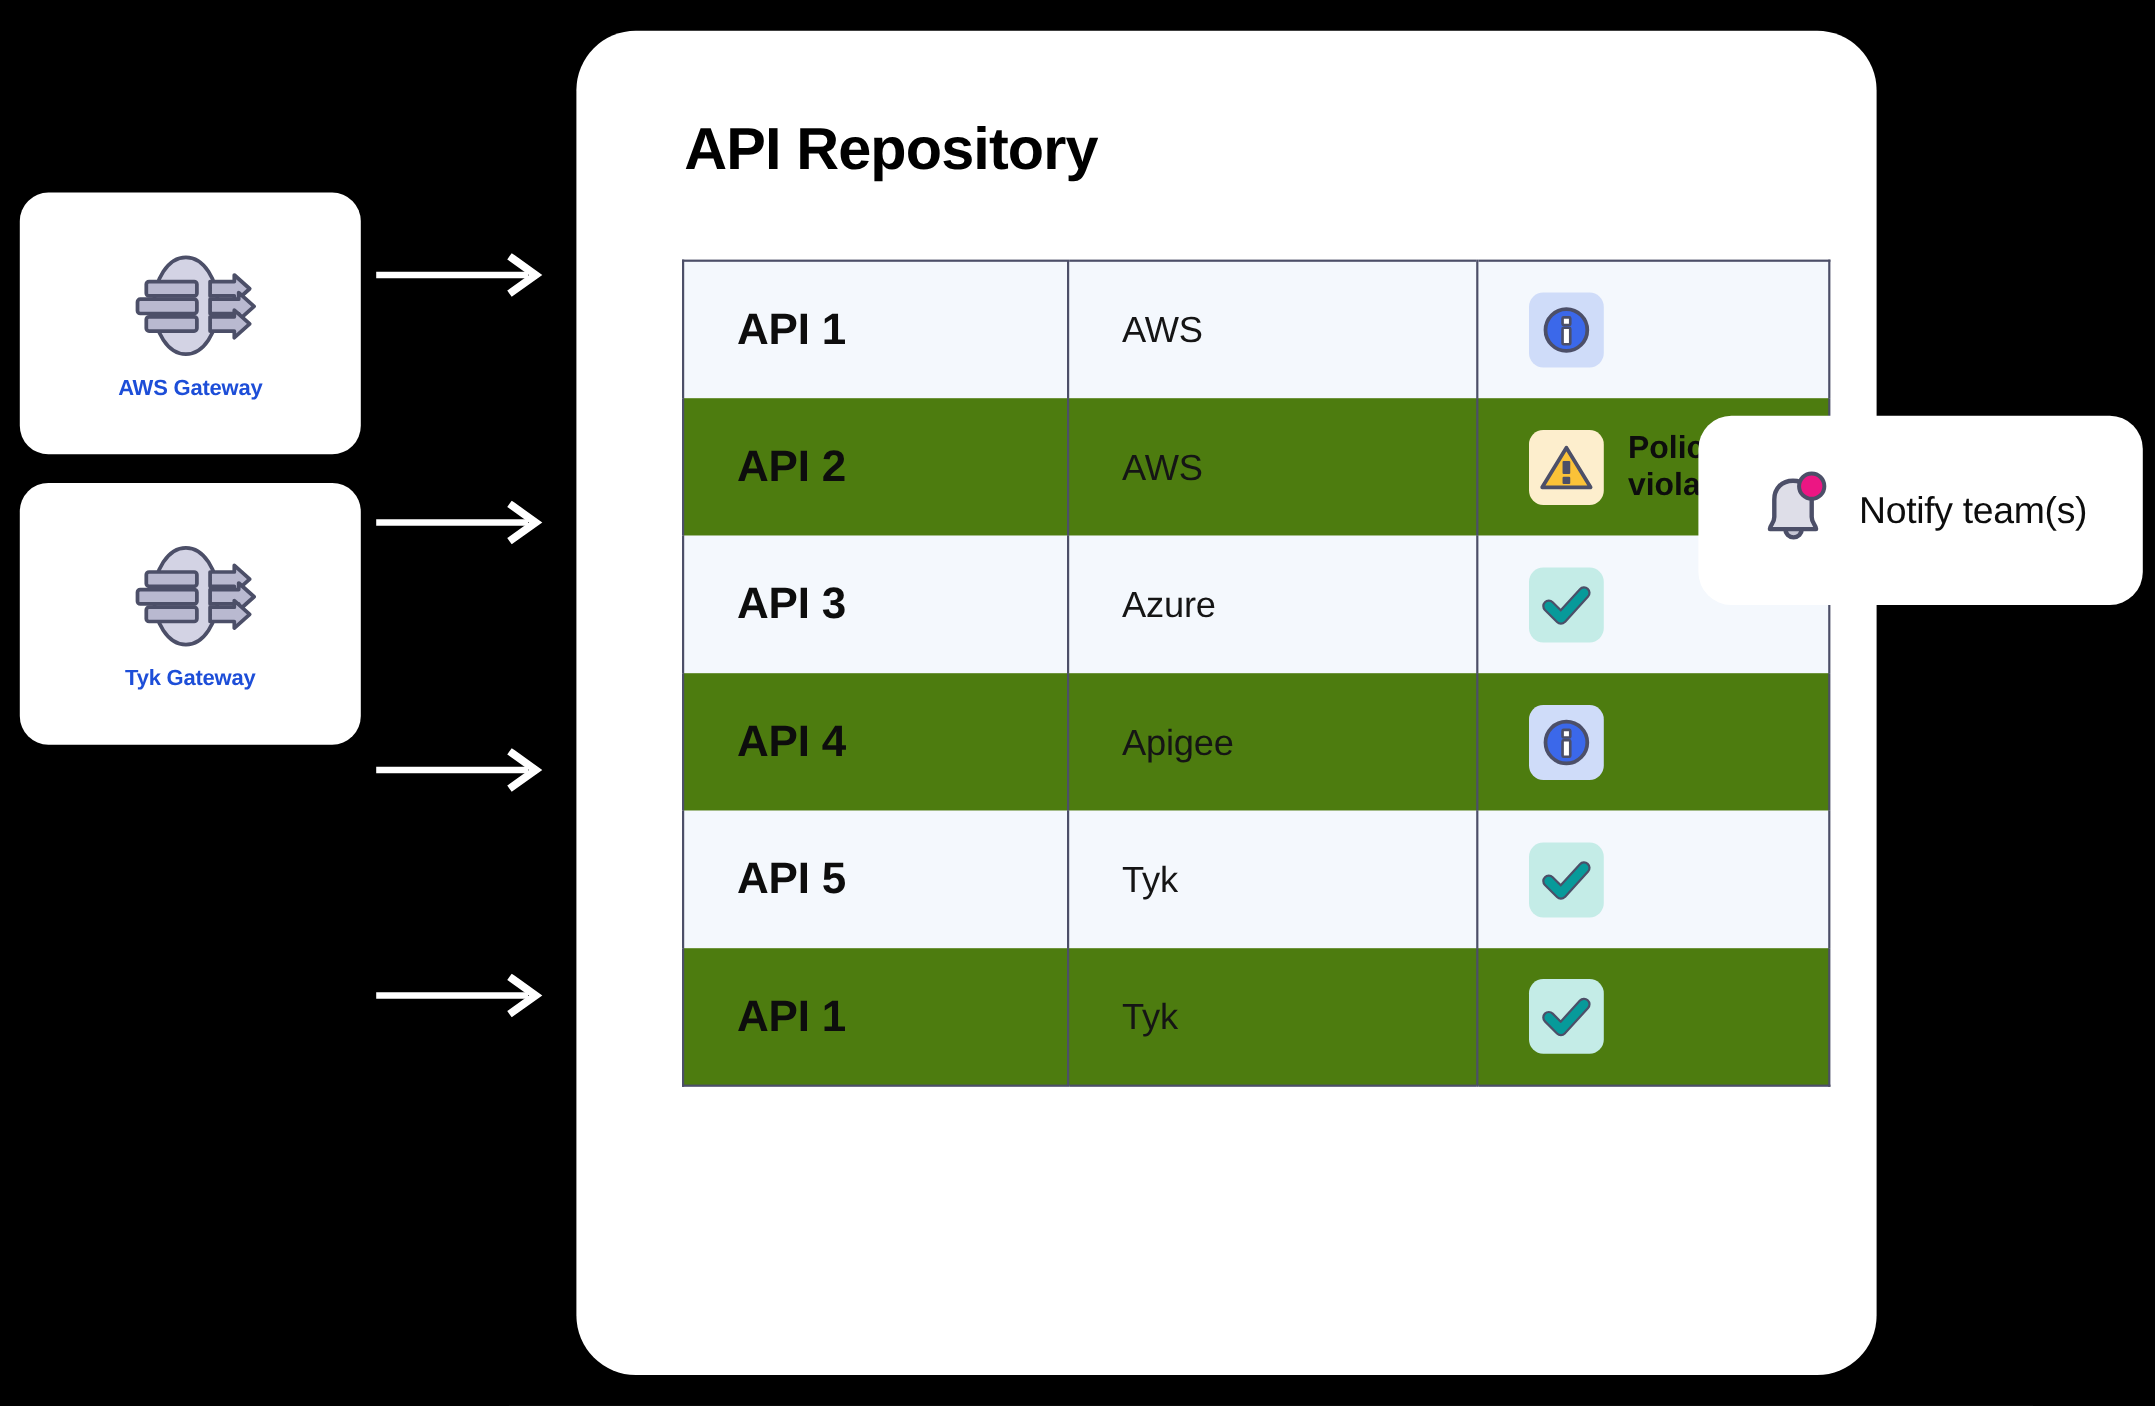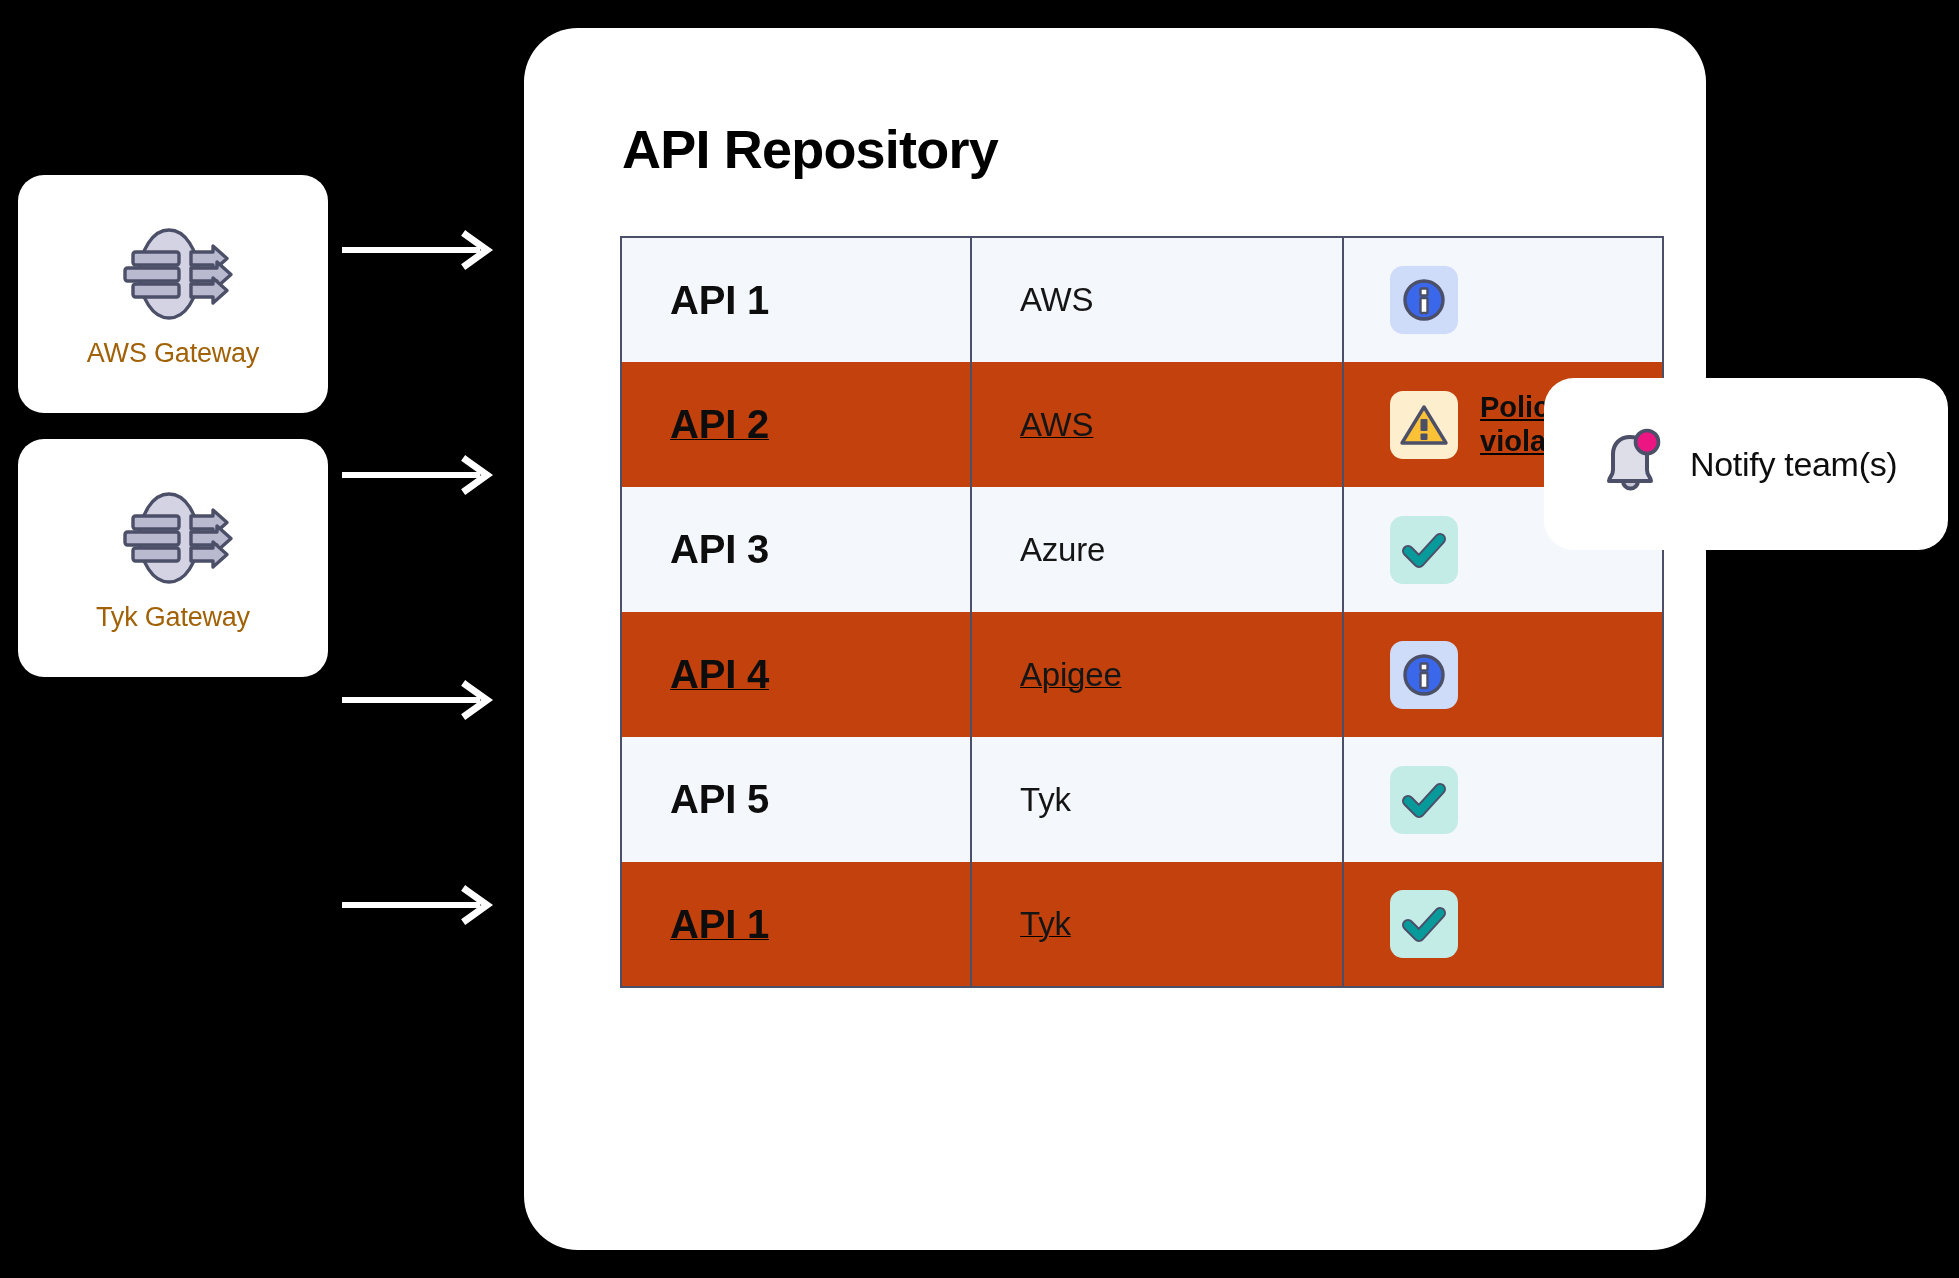--- a/index.html
+++ b/index.html
@@ -32,23 +32,23 @@
     height: 238px;
     box-sizing: border-box;
     display: flex;
     flex-direction: column;
     align-items: center;
     justify-content: center;
     gap: 6px;
     padding: 10px 8px 14px 8px;
   }
   .gateway-card-label {
-    font-size: 27px;
-    font-weight: normal;
-    color: #a16207;
+    font-size: 20px;
+    font-weight: bold;
+    color: #1d4ed8;
     letter-spacing: -0.2px;
     text-align: center;
     white-space: nowrap;
   }
   .gateway-icon {
     width: 128px;
     height: 116px;
     display: block;
   }
 
@@ -69,21 +69,21 @@
     background: #ffffff;
     border-radius: 54px;
     box-sizing: border-box;
     padding: 74px 0 0 0;
   }
   #panel-title {
     font-size: 54px;
     font-weight: bold;
     color: #000000;
     letter-spacing: -0.8px;
-    margin: 16px 0 0 98px;
+    margin: 3px 0 0 98px;
   }
 
   
   #api-table {
     position: absolute;
     left: 96px;
     top: 208px;
     width: 1044px;
     border-collapse: collapse;
     border: 2.5px solid #4c4f68;
@@ -94,21 +94,21 @@
   }
   #api-table td {
     border: none;
     padding: 0 0 0 48px;
     vertical-align: middle;
   }
   #api-table td.col-name  { width: 300px; border-right: 2.5px solid #4c4f68; }
   #api-table td.col-vendor{ width: 322px; border-right: 2.5px solid #4c4f68; }
   #api-table td.col-status{ width: auto; padding-left: 46px; }
   #api-table tr.row-tint td { background: #f4f8fd; }
-  #api-table tr.row-plain td { background: #c2410c; text-decoration: underline; }
+  #api-table tr.row-plain td { background: #4d7c0f; }
 
   .cell-api-name {
     font-size: 40px;
     font-weight: bold;
     color: #0d0d0d;
     letter-spacing: -0.2px;
   }
   .cell-vendor {
     font-size: 33px;
     font-weight: normal;

